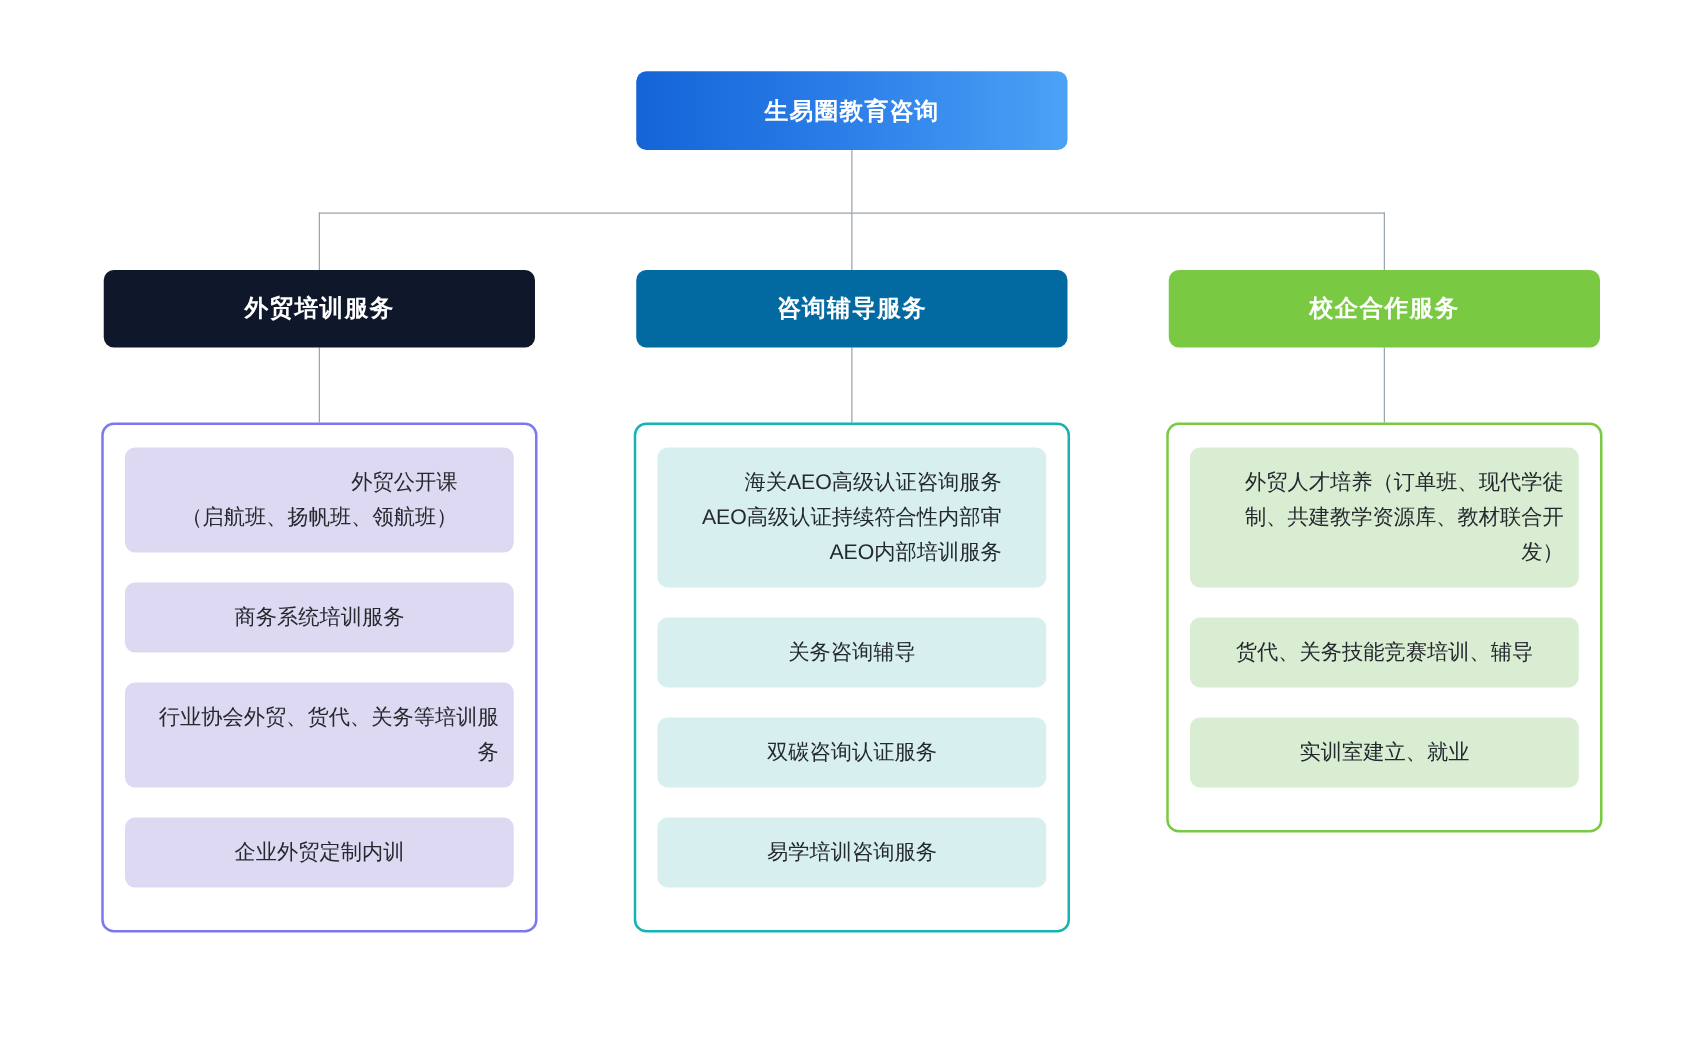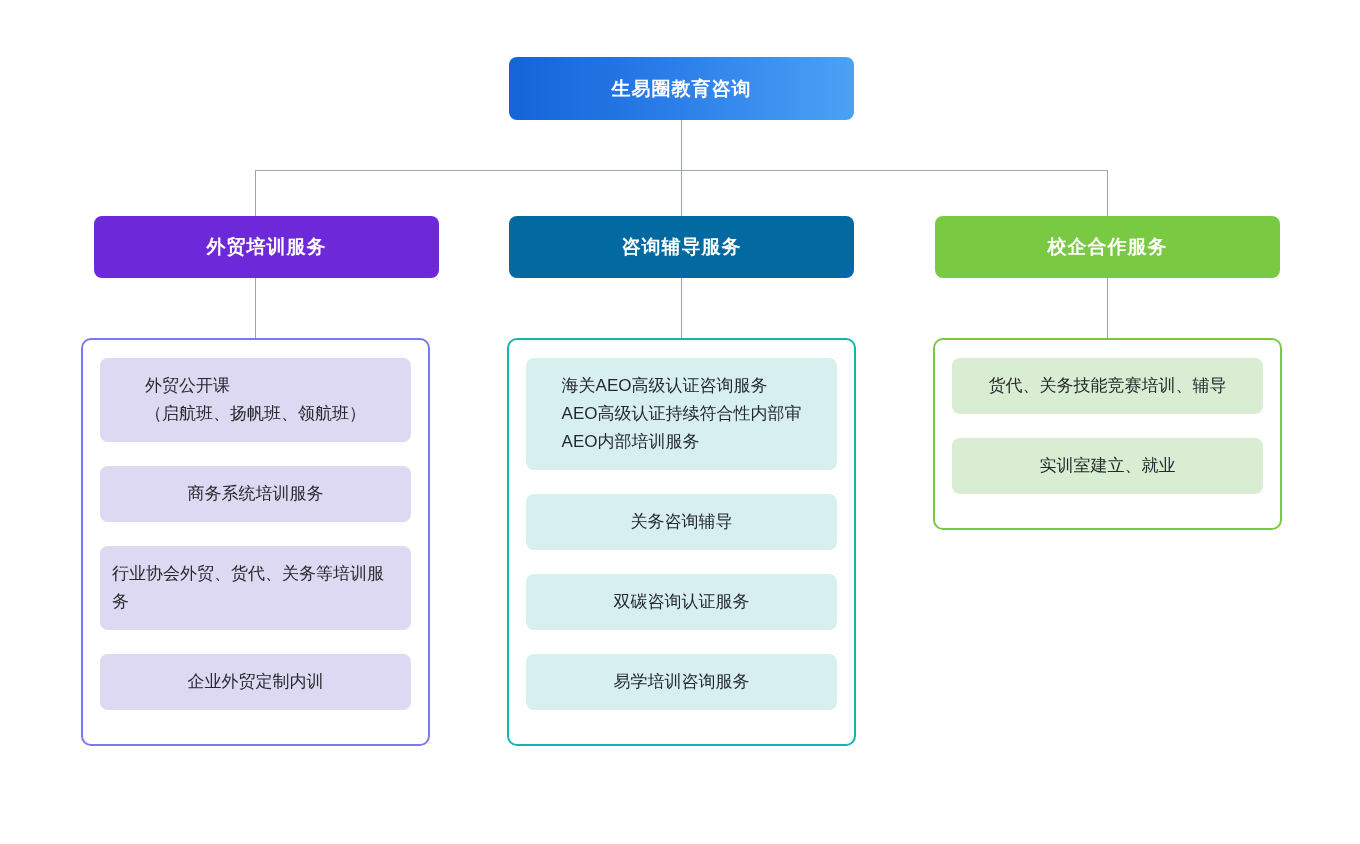--- a/index.html
+++ b/index.html
@@ -83,32 +83,32 @@
     padding: 18px 17px;
     background: #ffffff;
   }
 
   .leaf-card {
     border-radius: 8px;
     box-sizing: border-box;
     display: flex;
     align-items: center;
     justify-content: center;
-    text-align: left;
+    text-align: right;
     font-size: 17px;
     line-height: 28px;
     color: #24292e;
     padding: 14px 12px;
     margin-bottom: 24px;
     white-space: pre-line;
   }
   .leaf-card:last-child { margin-bottom: 16px; }
 
   
-  .theme-purple .branch-header { background: #6d28d9; margin-left: 11px; }
+  .theme-purple .branch-header { background: #0f172a; }
   .theme-purple .branch-body   { border-color: #7b79ef; }
   .theme-purple .leaf-card     { background: #ddd9f2; }
 
   .theme-teal .branch-header { background: #0369a1; }
   .theme-teal .branch-body   { border-color: #16b3b3; }
   .theme-teal .leaf-card     { background: #d8eff0; }
 
   .theme-green .branch-header { background: #7ac943; }
   .theme-green .branch-body   { border-color: #7ac943; }
   .theme-green .leaf-card     { background: #d9edd2; }
@@ -149,18 +149,19 @@
 AEO内部培训服务</div>
       <div class="leaf-card">关务咨询辅导</div>
       <div class="leaf-card">双碳咨询认证服务</div>
       <div class="leaf-card">易学培训咨询服务</div>
     </div>
   </div>
 
   <div class="branch branch-3 theme-green">
     <div class="branch-header">校企合作服务</div>
     <div class="branch-body">
+      <div class="leaf-card">外贸人才培养（订单班、现代学徒制、共建教学资源库、教材联合开发）</div>
       <div class="leaf-card">货代、关务技能竞赛培训、辅导</div>
       <div class="leaf-card">实训室建立、就业</div>
     </div>
   </div>
 
 </div>
 
 </body></html>

